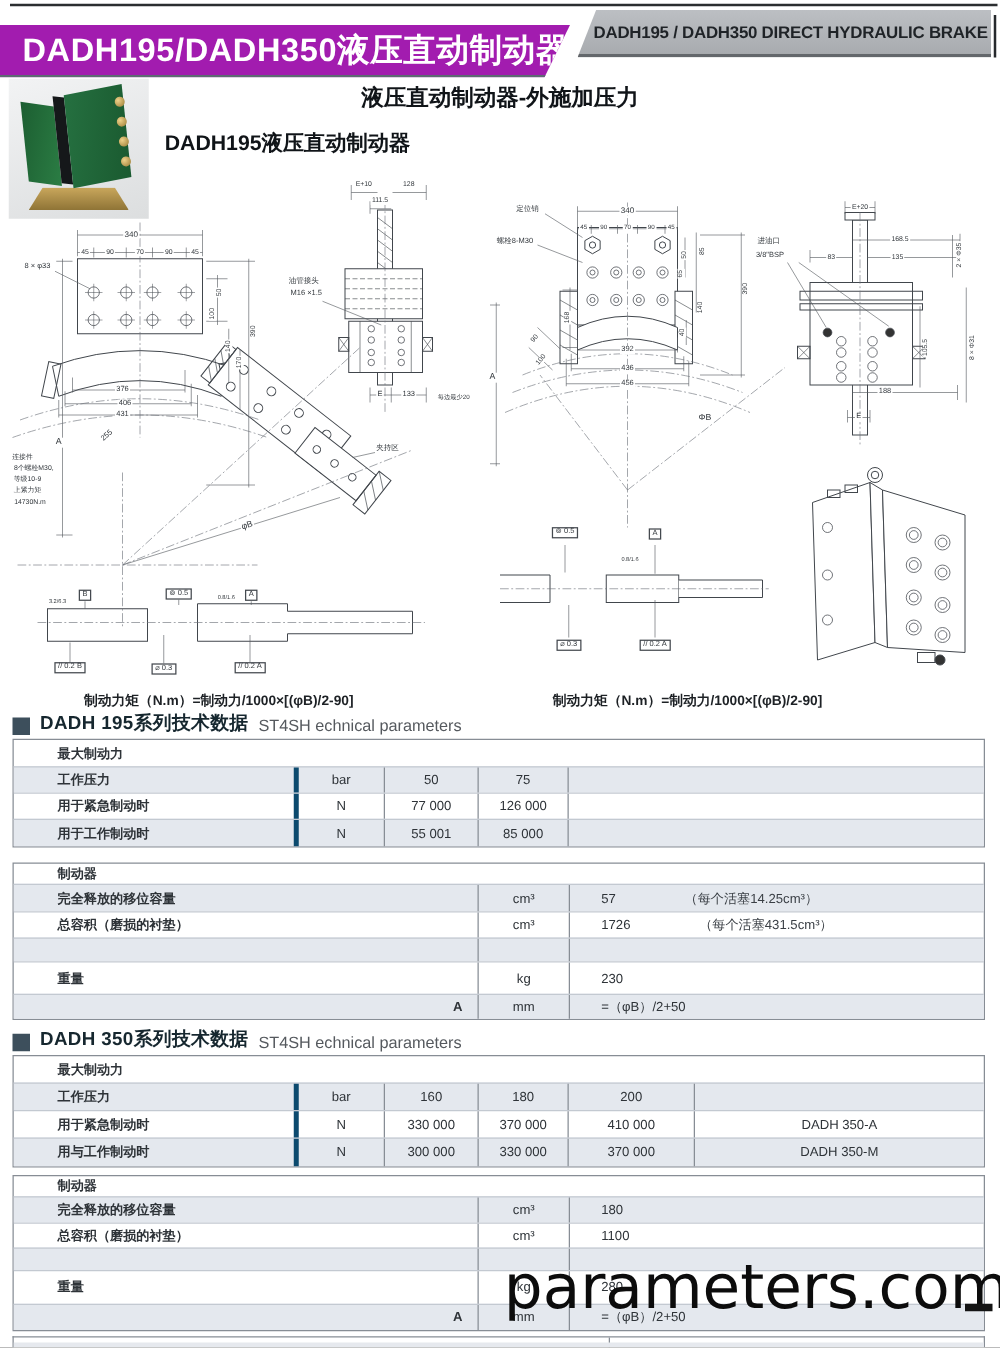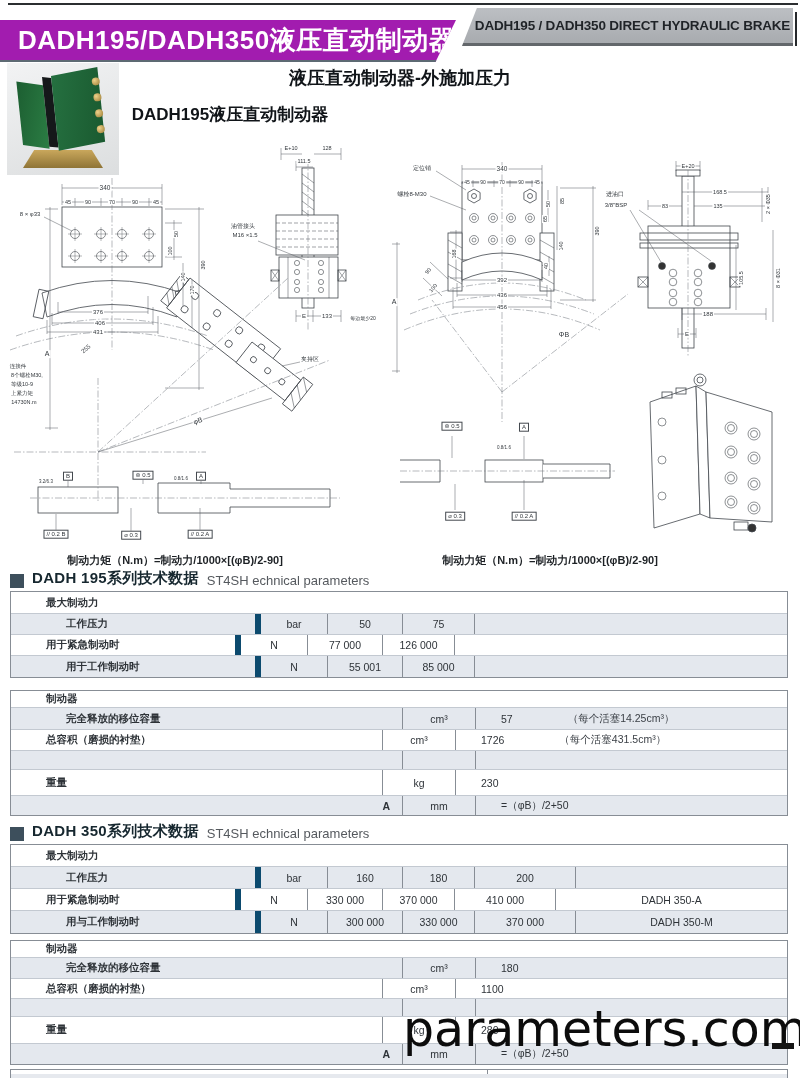--- a/index.html
+++ b/index.html
@@ -39,25 +39,25 @@
   .fl{left:10px;width:330px;}  .fr{left:405px;width:290px;}
   
   .sec{position:absolute;left:10px;width:780px;height:20px;display:flex;align-items:flex-end;}
   .sec .sq{width:14px;height:14px;background:#3d4f5c;margin-right:8px;}
   .sec .cn{font-size:15px;font-weight:bold;color:#16272f;letter-spacing:.3px;}
   .sec .en{font-size:13px;color:#55595e;margin-left:8px;}
   
   .tbl{position:absolute;left:10px;width:778px;border:1px solid #878d95;background:#fff;font-size:10.5px;z-index:5;box-sizing:border-box;}
   .tr{display:flex;align-items:stretch;border-top:1px solid #c3c9d1;box-sizing:border-box;}
   .tr.f{border-top:none;}
-  .alt{background:#e4e8ee;padding-left:20px;}
+  .alt{background:#e4e8ee;}
   .c{box-sizing:border-box;display:flex;align-items:center;}
   .labw{flex:1;padding-left:35px;font-weight:bold;}
   .lab{width:224px;padding-left:35px;font-weight:bold;}
-  .u{width:72px;justify-content:center;border-left:6px solid #0c4a6e;}
+  .u{width:72px;justify-content:center;border-left:4px solid #0c4a6e;}
   .v1{width:75px;justify-content:center;border-left:1px solid #878d95;}
   .v2{width:72px;justify-content:center;border-left:1px solid #878d95;}
   .v3{width:101px;justify-content:center;border-left:1px solid #878d95;}
   .mod{flex:1;justify-content:center;border-left:1px solid #878d95;}
   .rest{flex:1;border-left:1px solid #878d95;}
   .lab2{width:371px;padding-left:35px;font-weight:bold;}
   .lab2r{width:371px;padding-right:12px;font-weight:bold;justify-content:flex-end;}
   .u2{width:73px;justify-content:center;border-left:1px solid #878d95;}
   .val2{flex:1;padding-left:25px;border-left:1px solid #878d95;gap:55px;}
   .note{color:#3a3f45;}

